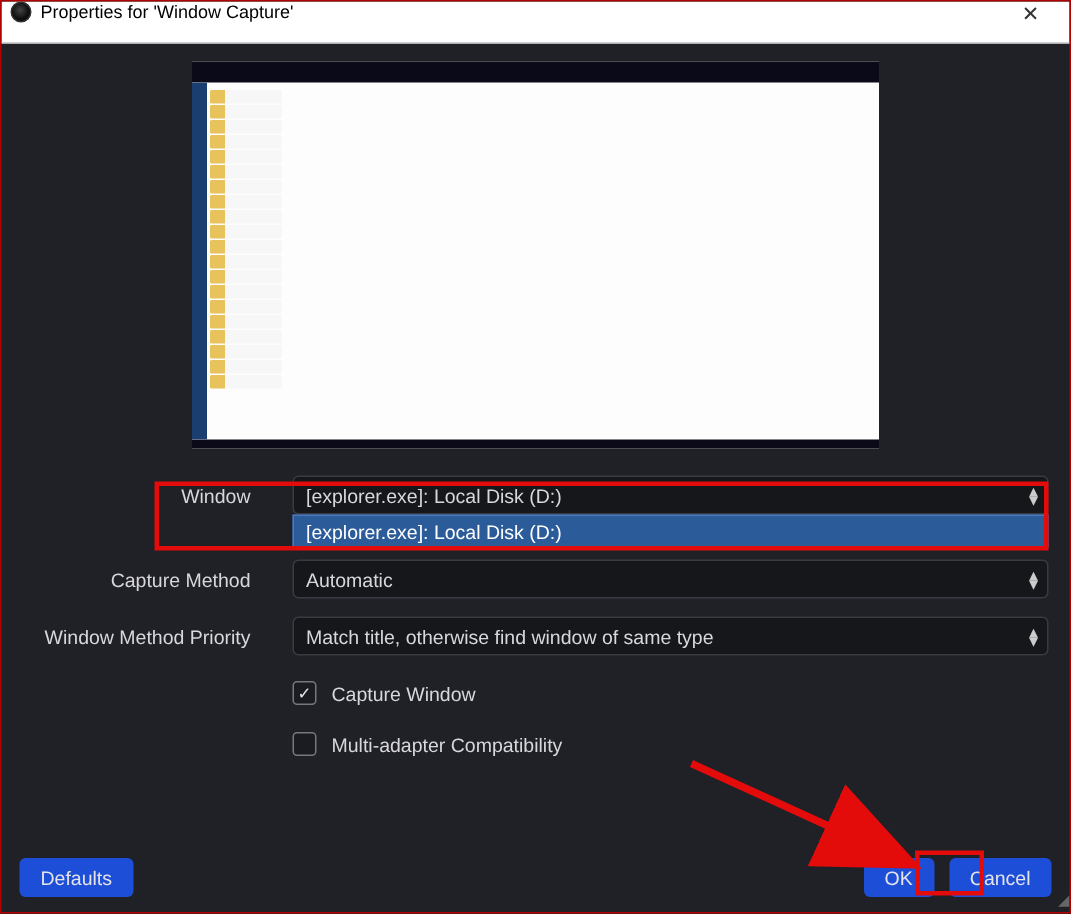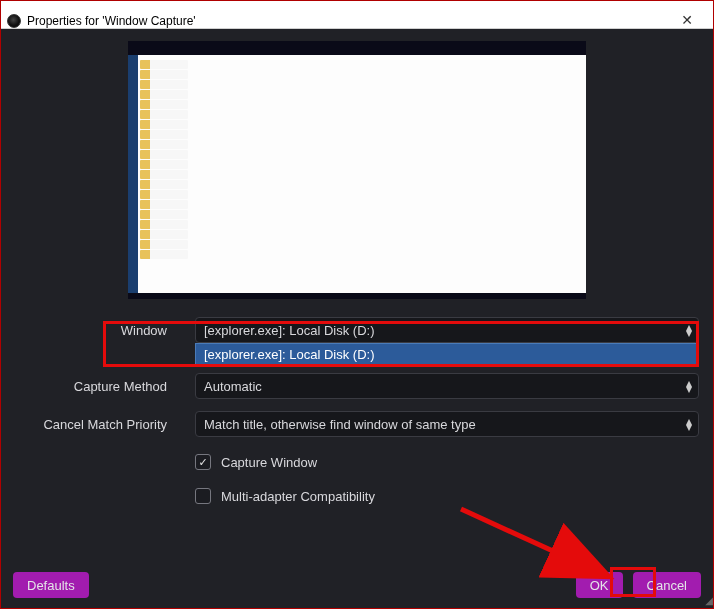--- a/index.html
+++ b/index.html
@@ -12,21 +12,21 @@
     color: #d8d8dc;
     border: 1px solid #b00000;
     position: relative;
     overflow: hidden;
   }
   .titlebar {
     height: 28px;
     background: #ffffff;
     color: #000;
     display: flex;
-    align-items: flex-end;
+    align-items: flex-start;
     padding: 0 6px;
     font-size: 12px;
     border-bottom: 1px solid #d0d0d0;
   }
   .titlebar .obs-icon {
     width: 14px; height: 14px;
     border-radius: 50%;
     background: radial-gradient(circle at 45% 40%, #444 0%, #111 55%, #000 100%);
     border: 1px solid #333;
     margin-right: 6px;
@@ -182,21 +182,21 @@
   }
   .footer {
     position: absolute;
     left: 0; right: 0; bottom: 0;
     height: 42px;
     display: flex;
     align-items: center;
     padding: 0 12px 4px 12px;
   }
   .btn {
-    background: #a21caf;
+    background: #1d4ed8;
     color: #e4e4e8;
     border: none;
     border-radius: 4px;
     height: 26px;
     padding: 0 14px;
     font-size: 13px;
     cursor: pointer;
   }
   .footer .spacer { flex: 1; }
   .footer .btn + .btn { margin-left: 10px; }
@@ -310,21 +310,21 @@
     <div class="label">Capture Method</div>
     <div class="control">
       <div class="select">
         <span>Automatic</span>
         <span class="chev">▴<br>▾</span>
       </div>
     </div>
   </div>
 
   <div class="row" style="margin-top:4px">
-    <div class="label">Cancel Match Priority</div>
+    <div class="label">Window Method Priority</div>
     <div class="control">
       <div class="select">
         <span>Match title, otherwise find window of same type</span>
         <span class="chev">▴<br>▾</span>
       </div>
     </div>
   </div>
 
   <div class="row" style="margin-top:4px">
     <div class="label"></div>

